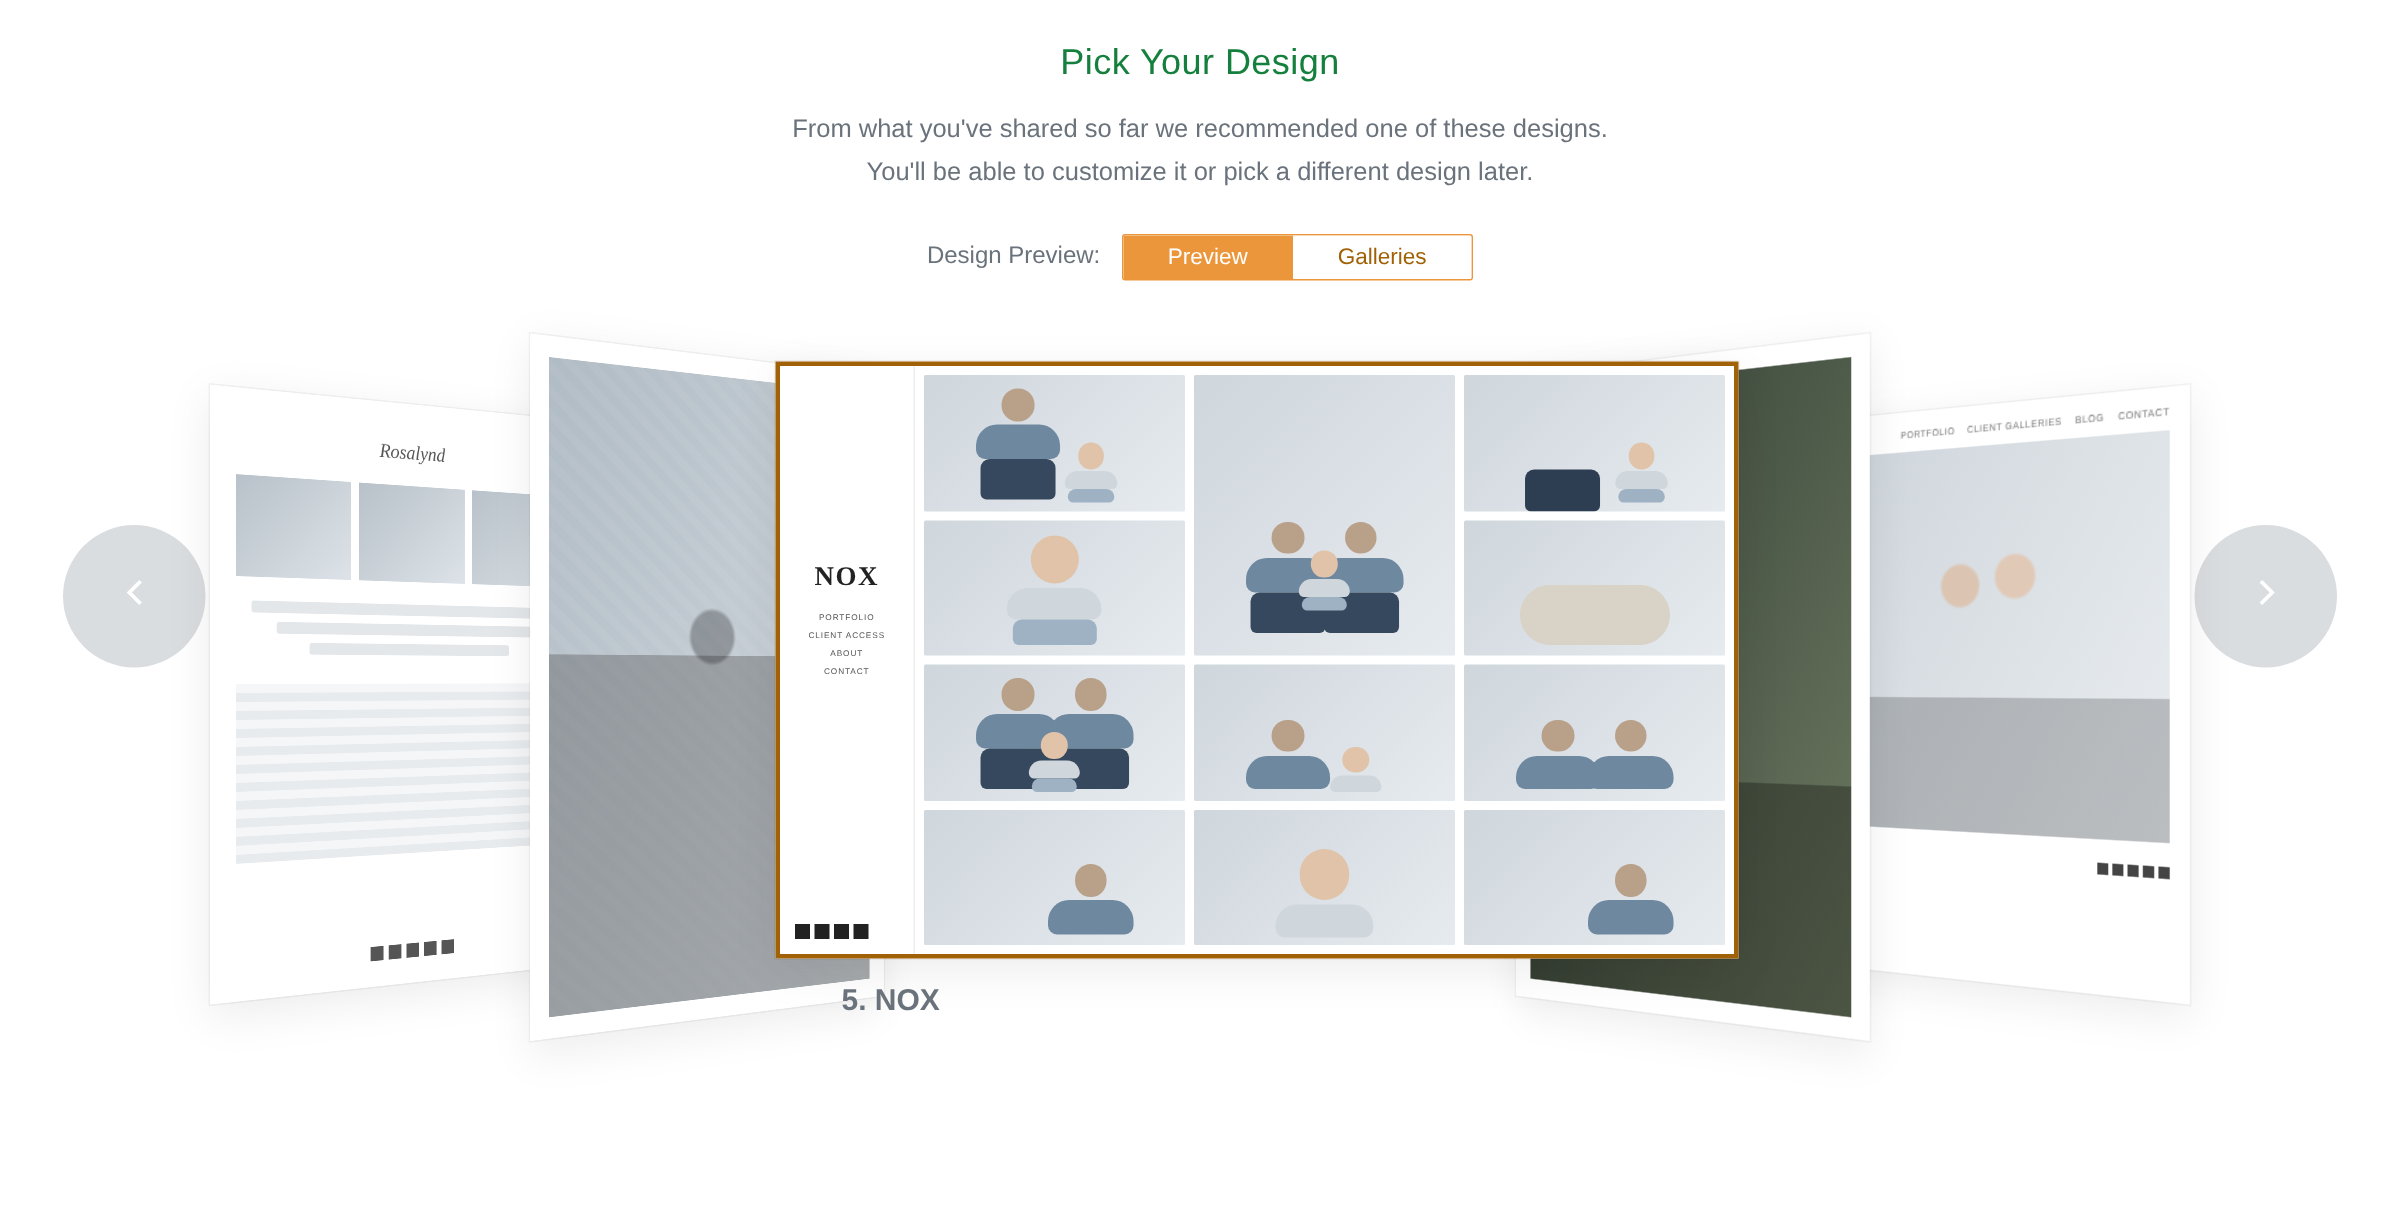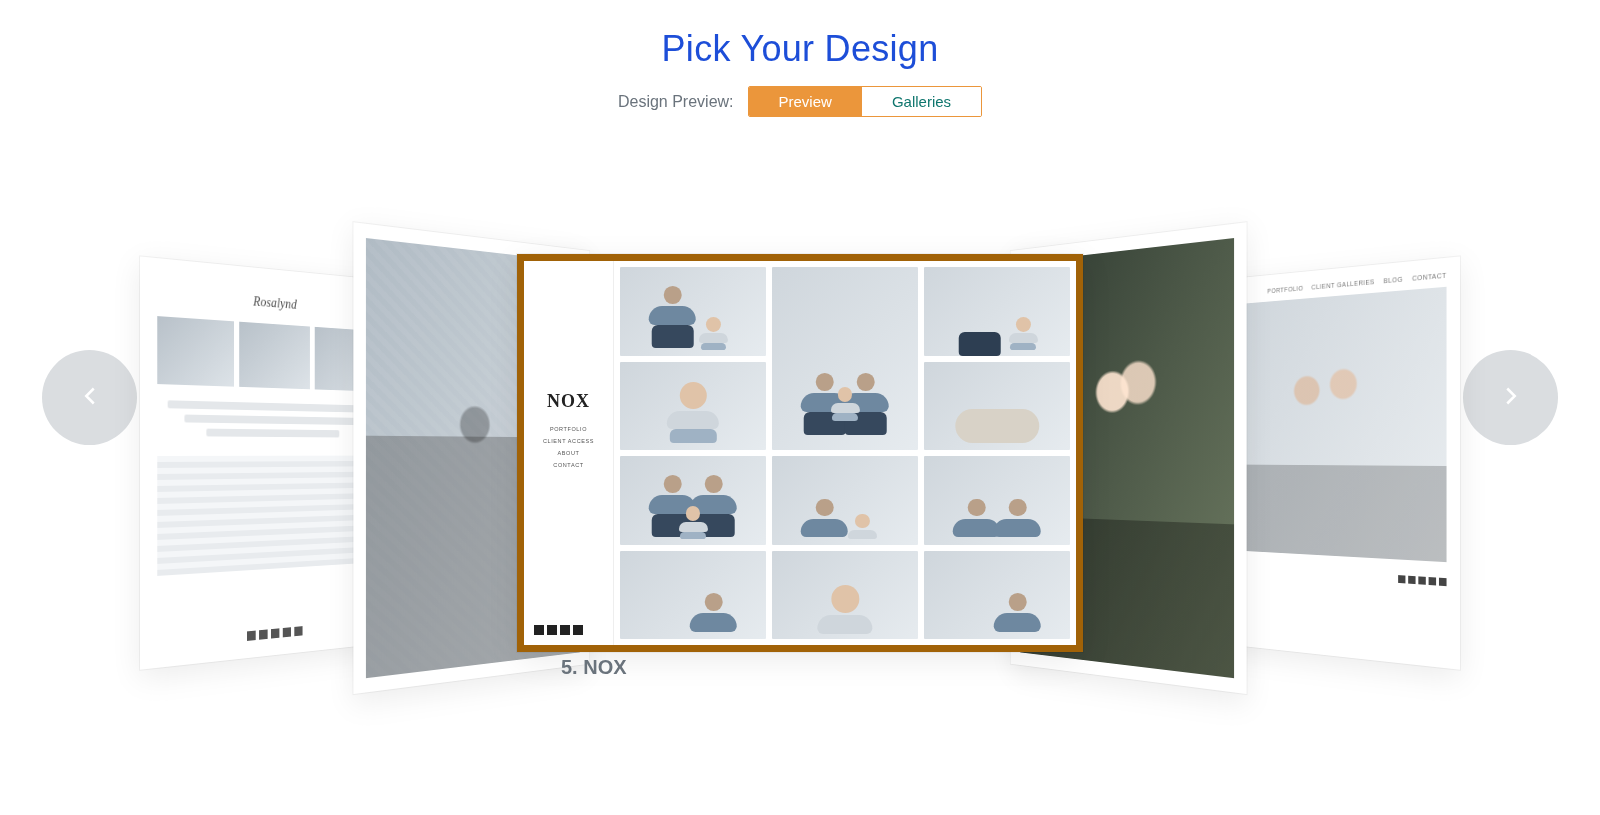--- a/index.html
+++ b/index.html
@@ -7,23 +7,23 @@
       font-family: -apple-system, BlinkMacSystemFont, "Segoe UI", "Helvetica Neue", Arial, sans-serif;
       background:#fff;
       color:#48515a;
       width:1600px;
       height:815px;
       overflow:hidden;
       position:relative;
     }
     .header { text-align:center; padding-top:28px; }
     .title {
-      font-size:36px;
+      font-size:24px;
       font-weight:300;
-      color:#1d4ed8;
+      color:#15803d;
       letter-spacing:.3px;
       margin-bottom:16px;
     }
     .subtitle {
       font-size:17px;
       line-height:1.7;
       color:#6a737c;
       font-weight:300;
       margin-bottom:26px;
     }
@@ -37,21 +37,21 @@
     .toggle-label { font-size:16px; color:#6a737c; }
     .toggle {
       display:flex;
       border:1px solid #eb963b;
       border-radius:2px;
       overflow:hidden;
     }
     .toggle button {
       border:none;
       background:#fff;
-      color:#0f766e;
+      color:#a16207;
       font-size:15px;
       padding:6px 30px;
       cursor:pointer;
       font-family:inherit;
     }
     .toggle button.active { background:#eb963b; color:#fff; }
 
     .stage {
       position:absolute;
       top:228px;
@@ -118,24 +118,24 @@
     
     .card.r2 {
       width:300px; height:410px;
       right:130px; top:30px;
       transform:rotateY(-50deg) translateZ(20px);
       transform-origin:right center;
       z-index:1;
     }
 
     .card.center {
-      width:566px; height:398px;
-      left:50%; top:26px;
+      width:642px; height:398px;
+      left:50%; top:13px;
       margin-left:-283px;
-      border:7px solid #a16207;
+      border:3px solid #a16207;
       z-index:5;
     }
     .center-caption {
       position:absolute;
       left:50%;
       top:428px;
       width:566px;
       margin-left:-283px;
       padding-left:44px;
       font-size:20px;
@@ -280,20 +280,24 @@
     .r2 .mini2 .ws .dots{
       position:absolute; top:6px; right:14px; display:flex; gap:3px;
     }
     .r2 .mini2 .ws .dots span{ width:8px; height:8px; background:#444; }
   </style>
 </head>
 <body>
 
 <div class="header">
   <h1 class="title">Pick Your Design</h1>
+  <p class="subtitle">
+    <span>From what you've shared so far we recommended one of these designs.</span><br>
+    <span>You'll be able to customize it or pick a different design later.</span>
+  </p>
   <div class="toggle-row">
     <span class="toggle-label">Design Preview:</span>
     <div class="toggle">
       <button class="active">Preview</button>
       <button>Galleries</button>
     </div>
   </div>
 </div>
 
 <div class="stage">

